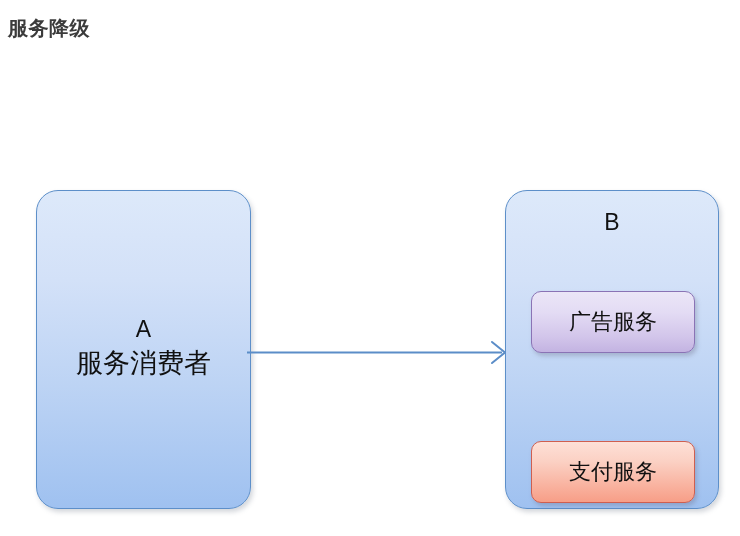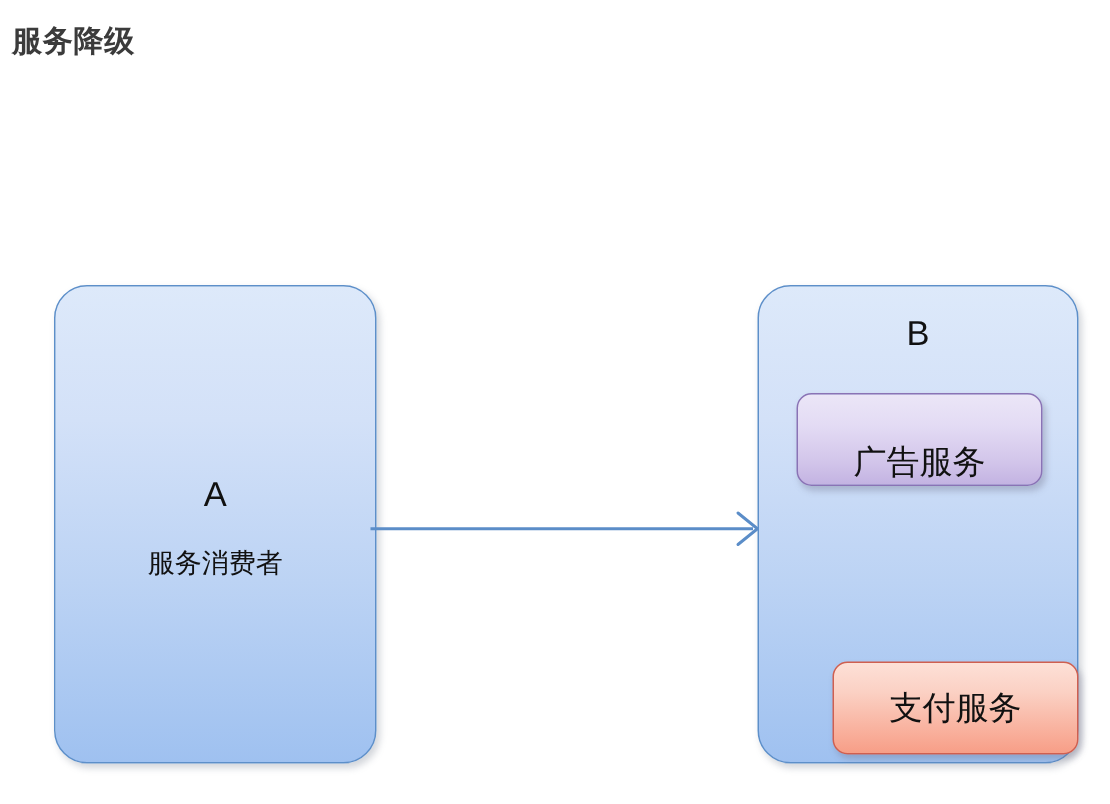--- a/index.html
+++ b/index.html
@@ -65,23 +65,23 @@
     right: 0;
     top: 123px;
     text-align: center;
     color: #111111;
   }
   .a-letter {
     font-size: 23px;
     line-height: 30px;
   }
   .a-sub {
-    font-size: 18px;
+    font-size: 27px;
     line-height: 34px;
-    margin-top: 14px;
+    margin-top: 2px;
   }
 
   
   .b-letter {
     position: absolute;
     left: 0;
     right: 0;
     top: 17px;
     text-align: center;
     font-size: 23px;
@@ -104,23 +104,22 @@
     font-size: 22px;
     color: #111111;
   }
   .chip-purple {
     border: 1px solid #8a73b5;
     background: linear-gradient(to bottom, #ebe6f7 0%, #e3dbf4 35%, #d2c5ea 75%, #c3b3e2 100%);
   }
   .chip-red {
     border: 1px solid #cf5f50;
     background: linear-gradient(to bottom, #fde0d7 0%, #fbd1c4 32%, #f9b3a0 72%, #f79e87 100%);
-    margin-left: 24px;
   }
-  #chip-0 { top: 71px; align-items: flex-end; }
+  #chip-0 { top: 100px; }
   #chip-1 { top: 162px; }
   #chip-2 { top: 250px; }
 
   
   #arrow-svg {
     position: absolute;
     left: 246px;
     top: 336px;
     width: 264px;
     height: 34px;

